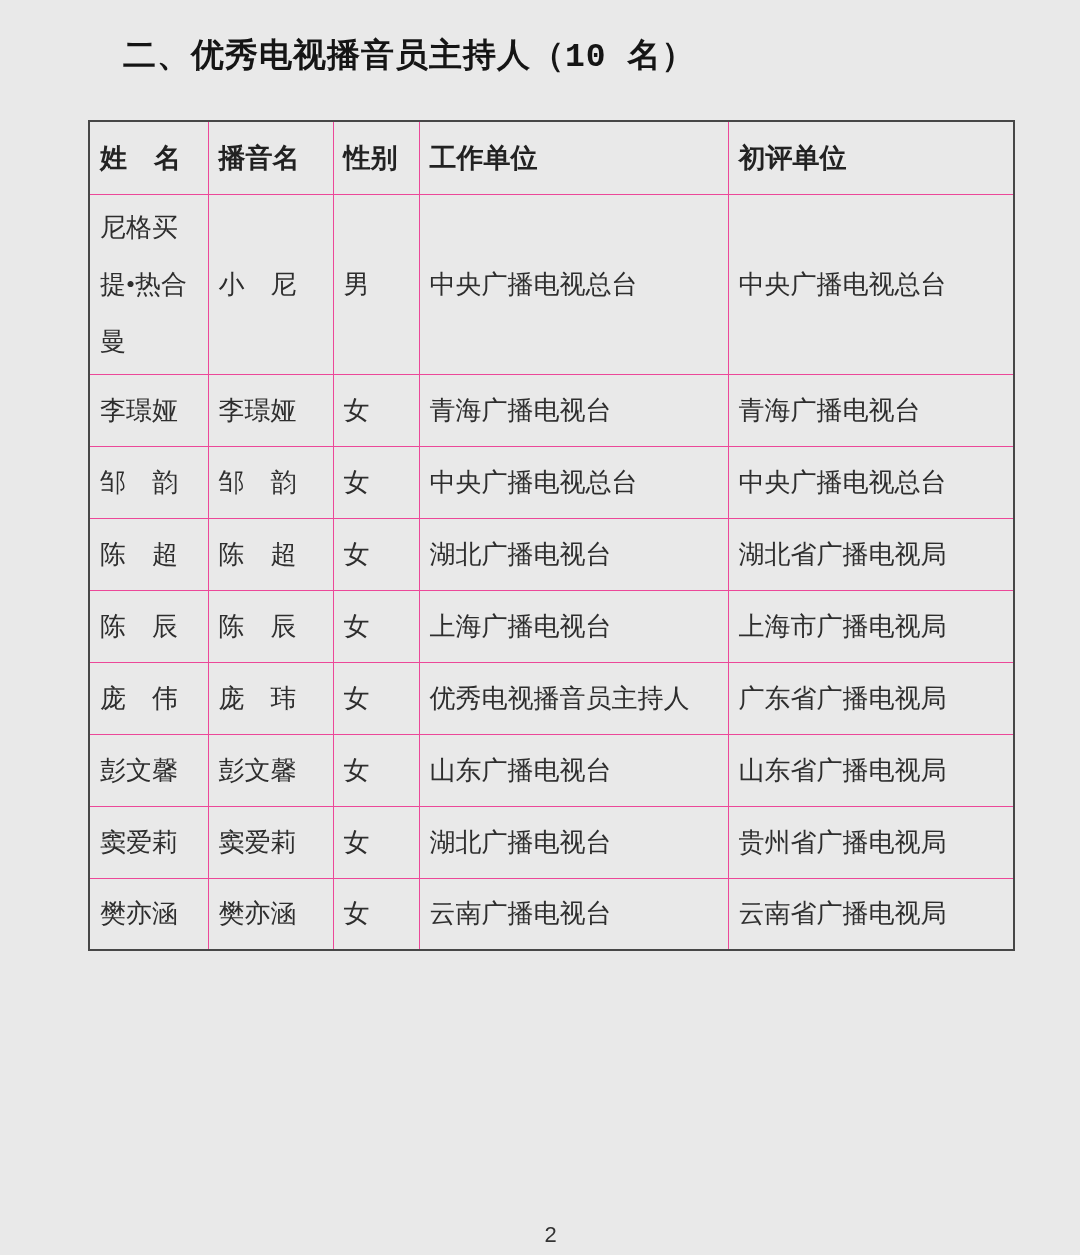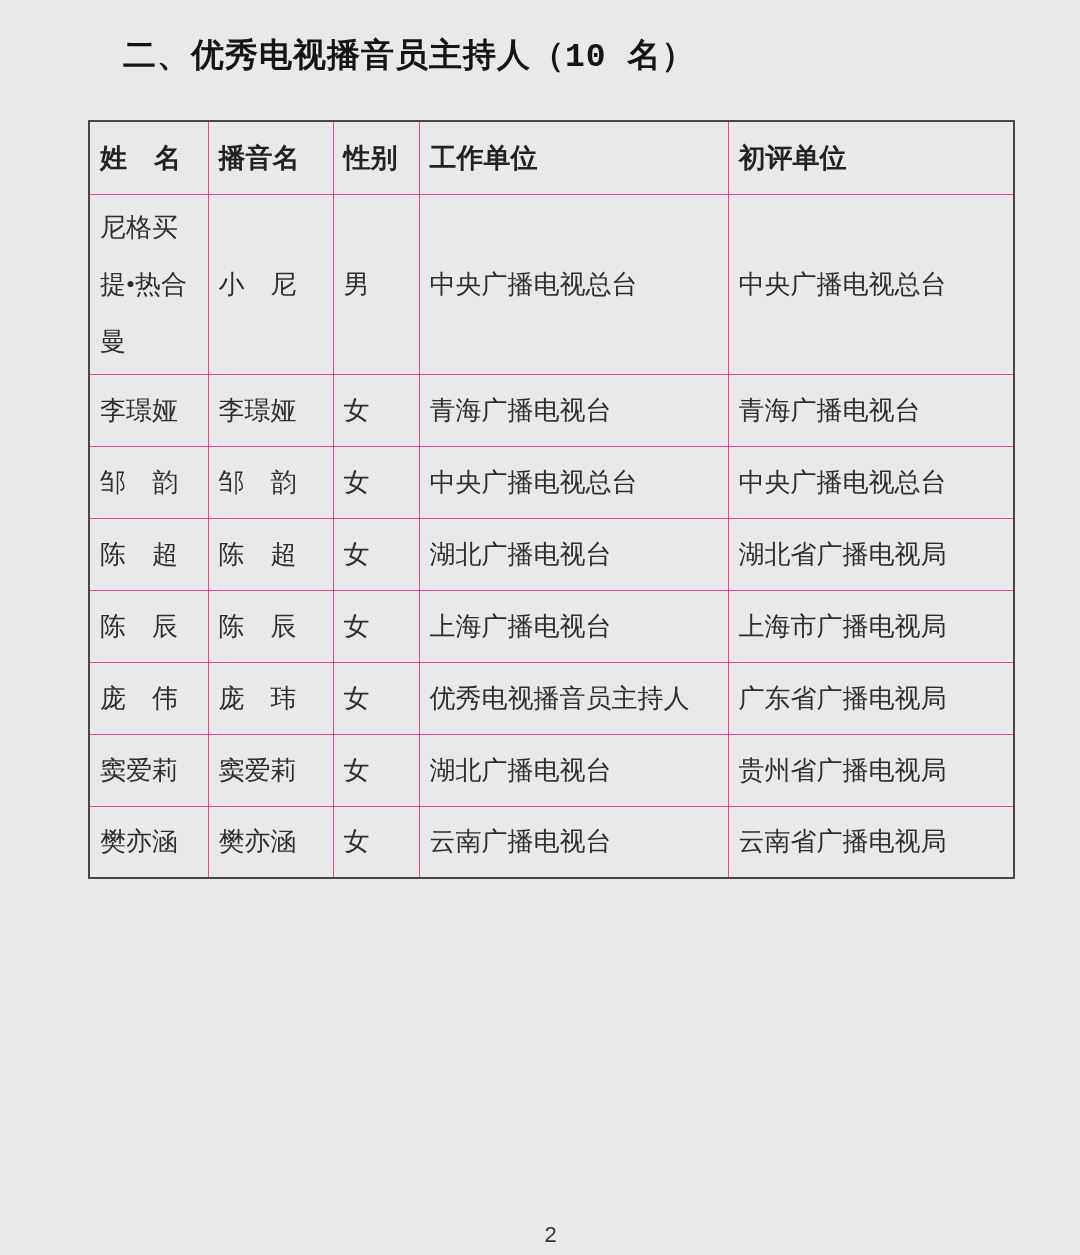--- a/index.html
+++ b/index.html
@@ -136,20 +136,27 @@
           <td>上海市广播电视局</td>
         </tr>
         <tr>
           <td>庞　伟</td>
           <td>庞　玮</td>
           <td>女</td>
           <td>优秀电视播音员主持人</td>
           <td>广东省广播电视局</td>
         </tr>
         <tr>
+          <td>彭文馨</td>
+          <td>彭文馨</td>
+          <td>女</td>
+          <td>山东广播电视台</td>
+          <td>山东省广播电视局</td>
+        </tr>
+        <tr>
           <td>窦爱莉</td>
           <td>窦爱莉</td>
           <td>女</td>
           <td>湖北广播电视台</td>
           <td>贵州省广播电视局</td>
         </tr>
         <tr>
           <td>樊亦涵</td>
           <td>樊亦涵</td>
           <td>女</td>

